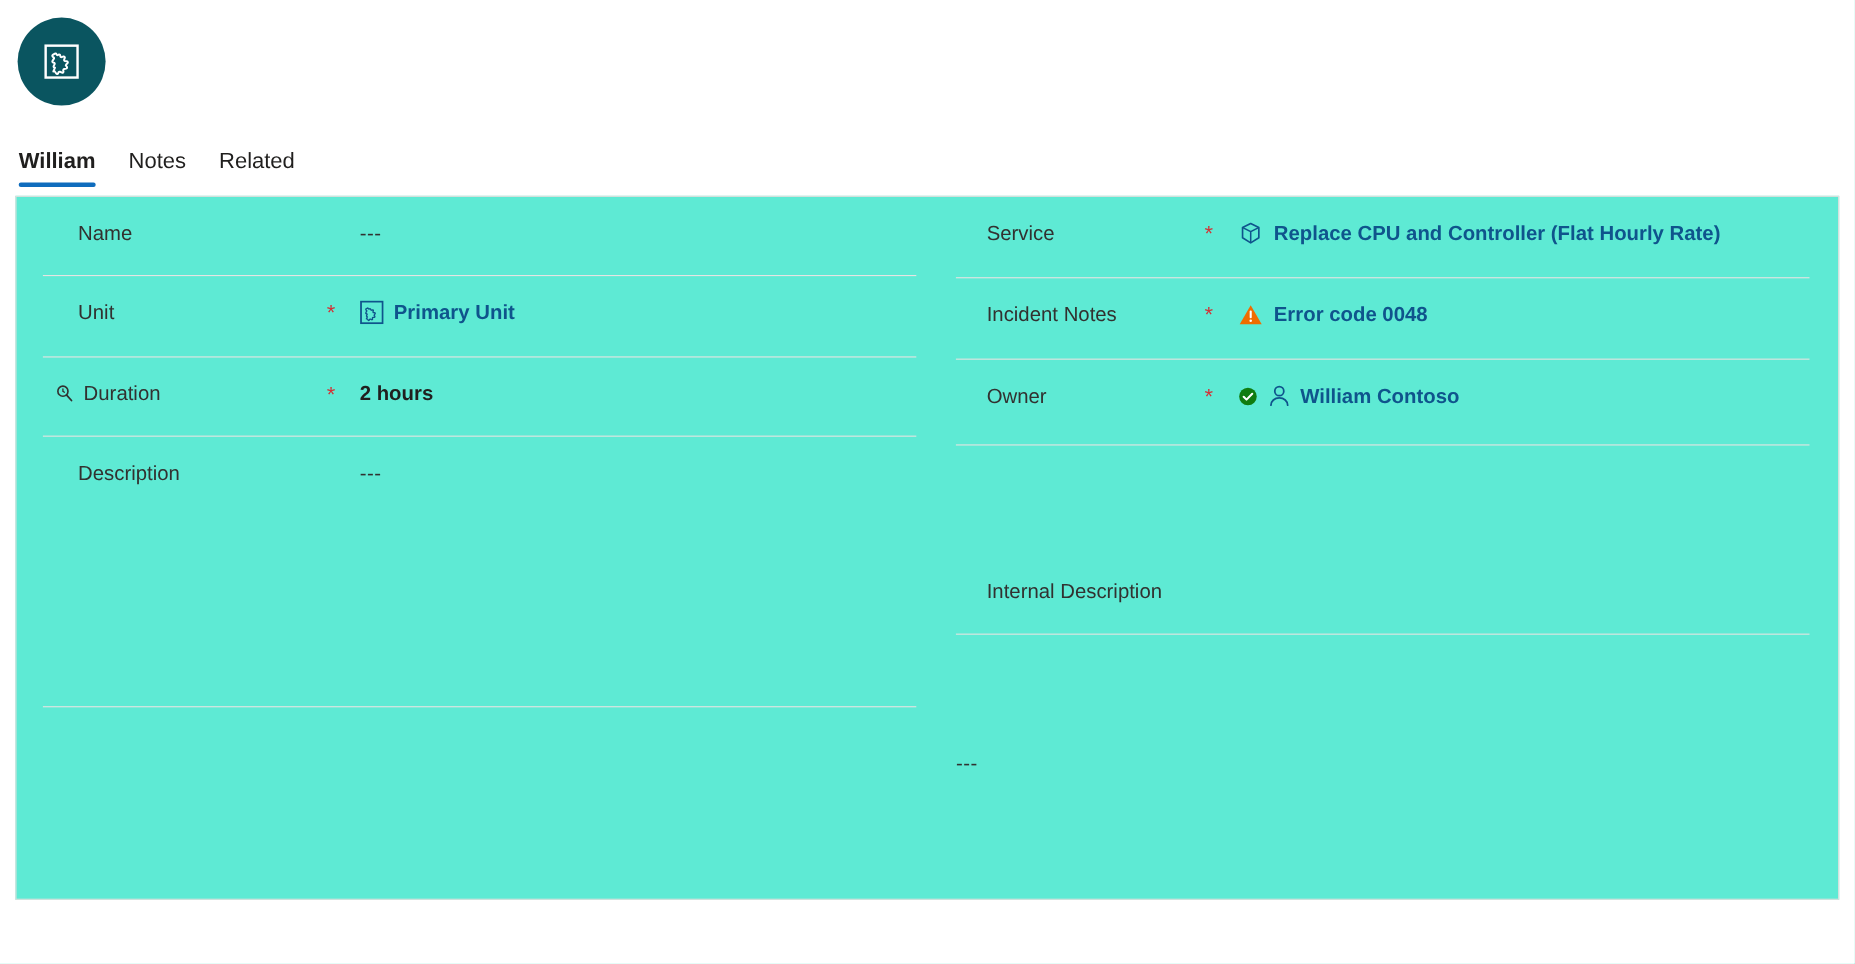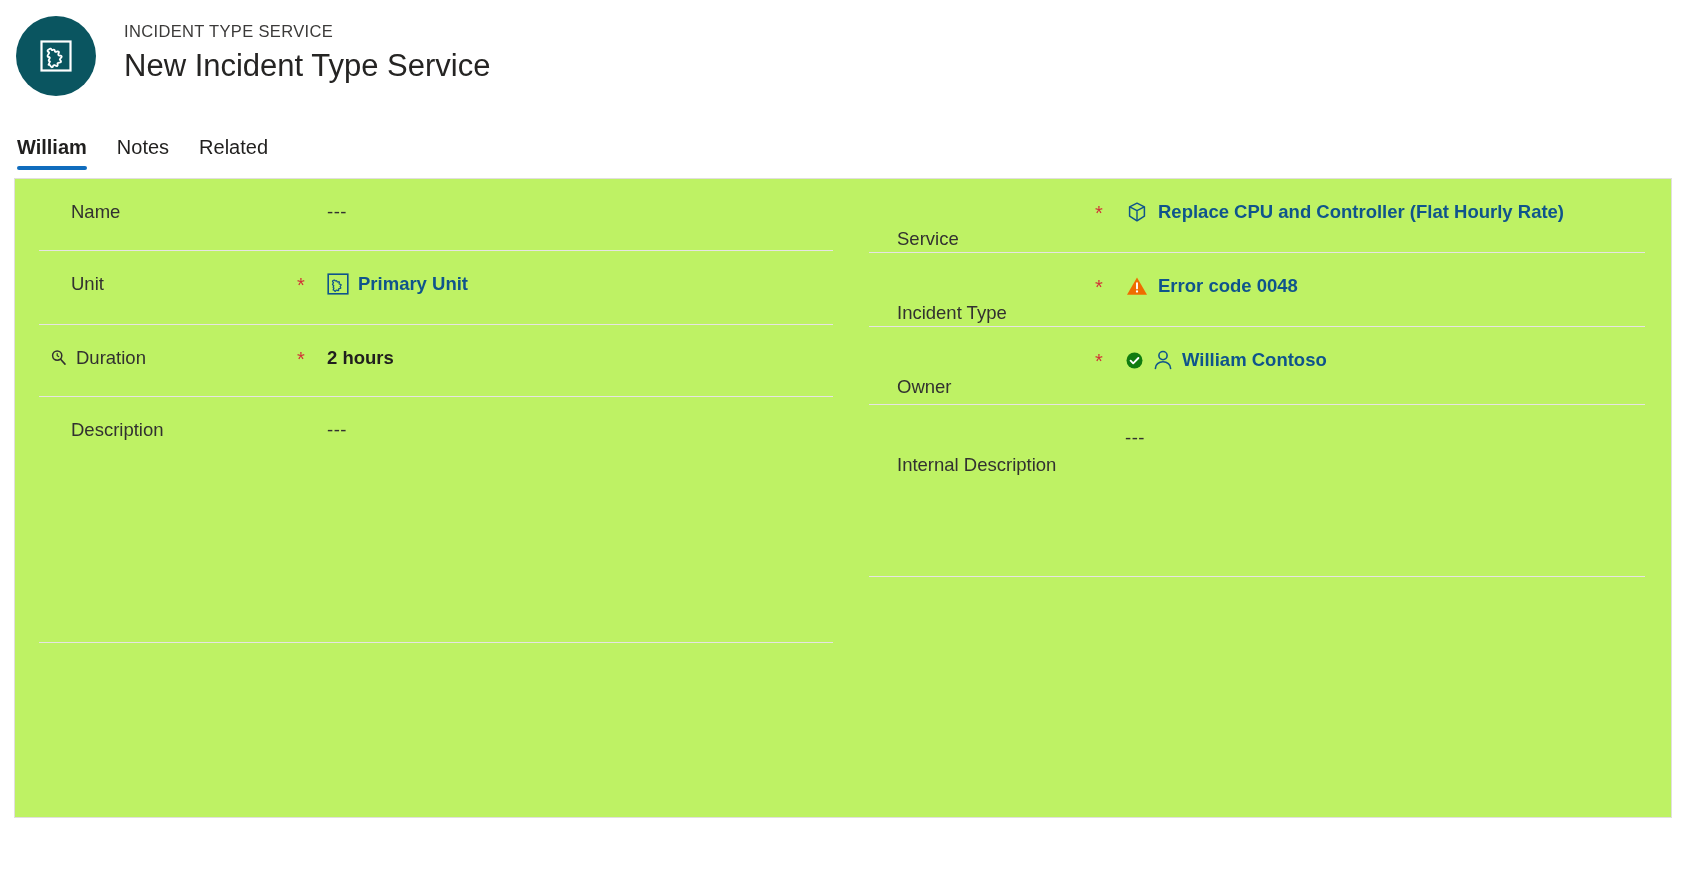--- a/index.html
+++ b/index.html
@@ -74,21 +74,21 @@
     background: #0f6cbd;
     border-radius: 2px;
   }
 
   
   .form-card {
     margin: 8px 14px 0 14px;
     border: 1px solid #e1dfdd;
     height: 640px;
     display: flex;
-    background: #bef264;
+    background: #5eead4;
   }
   .col {
     flex: 1 1 50%;
     padding: 0 22px;
     position: relative;
   }
   .col.left  { padding-left: 24px; padding-right: 10px; }
   .col.right { padding-left: 26px; padding-right: 26px; }
 
   .field-row {
@@ -102,21 +102,21 @@
     flex: 0 0 258px;
     font-size: 18.5px;
     color: #323130;
     line-height: 26px;
     display: flex;
     align-items: center;
     gap: 7px;
     padding-left: 32px;
     font-weight: 400;
   }
-  .col.right .field-label { flex: 0 0 226px; padding-left: 28px; margin-top: 27px; }
+  .col.right .field-label { flex: 0 0 226px; padding-left: 28px; }
 
   .req-star {
     flex: 0 0 30px;
     color: #d13438;
     font-size: 20px;
     line-height: 26px;
     text-align: left;
     padding-top: 1px;
   }
   .req-star.empty { color: transparent; }
@@ -144,40 +144,36 @@
   
   .h-name      { height: 72px; }
   .h-unit      { height: 74px; }
   .h-duration  { height: 72px; }
   .h-desc      { height: 246px; align-items: center; }
   .h-lineorder { height: 94px; align-items: center; }
 
   .h-service   { height: 74px; }
   .h-incident  { height: 74px; }
   .h-owner     { height: 78px; }
-  .h-intdesc   { height: 172px; }
+  .h-intdesc   { height: 172px; flex-direction: column; }
 
   .desc-label-wrap { align-items: flex-start; }
 </style>
 </head>
 <body>
 
 <div class="page-header">
   <div class="entity-avatar" style="background: rgb(10, 85, 96);">
     <span class="icon">
       <svg width="34" height="34" viewBox="0 0 34 34" fill="none">
         <rect x="2.5" y="2.5" width="29" height="29" stroke="#ffffff" stroke-width="2.2"></rect>
         <path d="M11 22.5c-1 0-1.6-.8-1.2-1.6l.9-1.6c.3-.6-.1-1.3-.8-1.3h-.3c-.8 0-1.3-.9-.9-1.6l1.3-2.1c.3-.5.1-1.2-.5-1.4l-.3-.1c-.8-.3-.9-1.4-.2-1.9l1.9-1.2c.5-.3 1.2-.1 1.4.5l.1.3c.2.6.9.8 1.4.5l.4-.3c.7-.4 1.6.1 1.6.9v.4c0 .6.6 1.1 1.2.9l1.7-.5c.8-.2 1.5.6 1.2 1.3l-.6 1.5c-.2.6.2 1.2.8 1.3l1.7.2c.8.1 1.2 1.1.6 1.7l-1.2 1.2c-.4.4-.4 1.1 0 1.5l.5.5c.6.6.3 1.6-.5 1.8l-1.9.4c-.6.1-1 .8-.8 1.4l.2.6c.2.8-.6 1.5-1.3 1.2l-1.9-.8c-.6-.2-1.2.1-1.4.7l-.2.6c-.2.8-1.3 1-1.8.3l-1.1-1.6c-.3-.5-1-.6-1.5-.3z" stroke="#ffffff" stroke-width="1.8" stroke-linejoin="round"></path>
       </svg>
     </span>
   </div>
-  <div class="header-text">
-    <div class="entity-kind">INCIDENT TYPE SERVICE</div>
-    <div class="record-title">New Incident Type Service</div>
-  </div>
 </div>
 
 <div class="tabstrip">
   <div class="tab active" style="--accent: #0f6cbd;">William</div>
   <div class="tab">Notes</div>
   <div class="tab">Related</div>
 </div>
 
 <div class="form-card">
 
@@ -237,21 +233,21 @@
           <svg width="24" height="24" viewBox="0 0 24 24" fill="none">
             <path d="M12 3.2l7.4 3.6v9.4L12 20.8 4.6 16.2V6.8L12 3.2z" stroke="#0f548c" stroke-width="1.5" stroke-linejoin="round"></path>
             <path d="M4.8 6.9L12 10.6l7.2-3.7M12 10.6v10" stroke="#0f548c" stroke-width="1.4" stroke-linejoin="round"></path>
           </svg>
         </span>
         <span class="link-text">Replace CPU and Controller (Flat Hourly Rate)</span>
       </div>
     </div>
 
     <div class="field-row h-incident">
-      <div class="field-label">Incident Type</div>
+      <div class="field-label">Incident Notes</div>
       <div class="req-star">*</div>
       <div class="field-value">
         <span class="icon">
           <svg width="24" height="22" viewBox="0 0 24 22" fill="none">
             <path d="M12 2.6l10 17.2H2L12 2.6z" fill="#ef6c00"></path>
             <path d="M12 8.2v5.2" stroke="#ffffff" stroke-width="1.9" stroke-linecap="round"></path>
             <circle cx="12" cy="16.5" r="1.15" fill="#ffffff"></circle>
           </svg>
         </span>
         <span class="link-text">Error code 0048</span>

